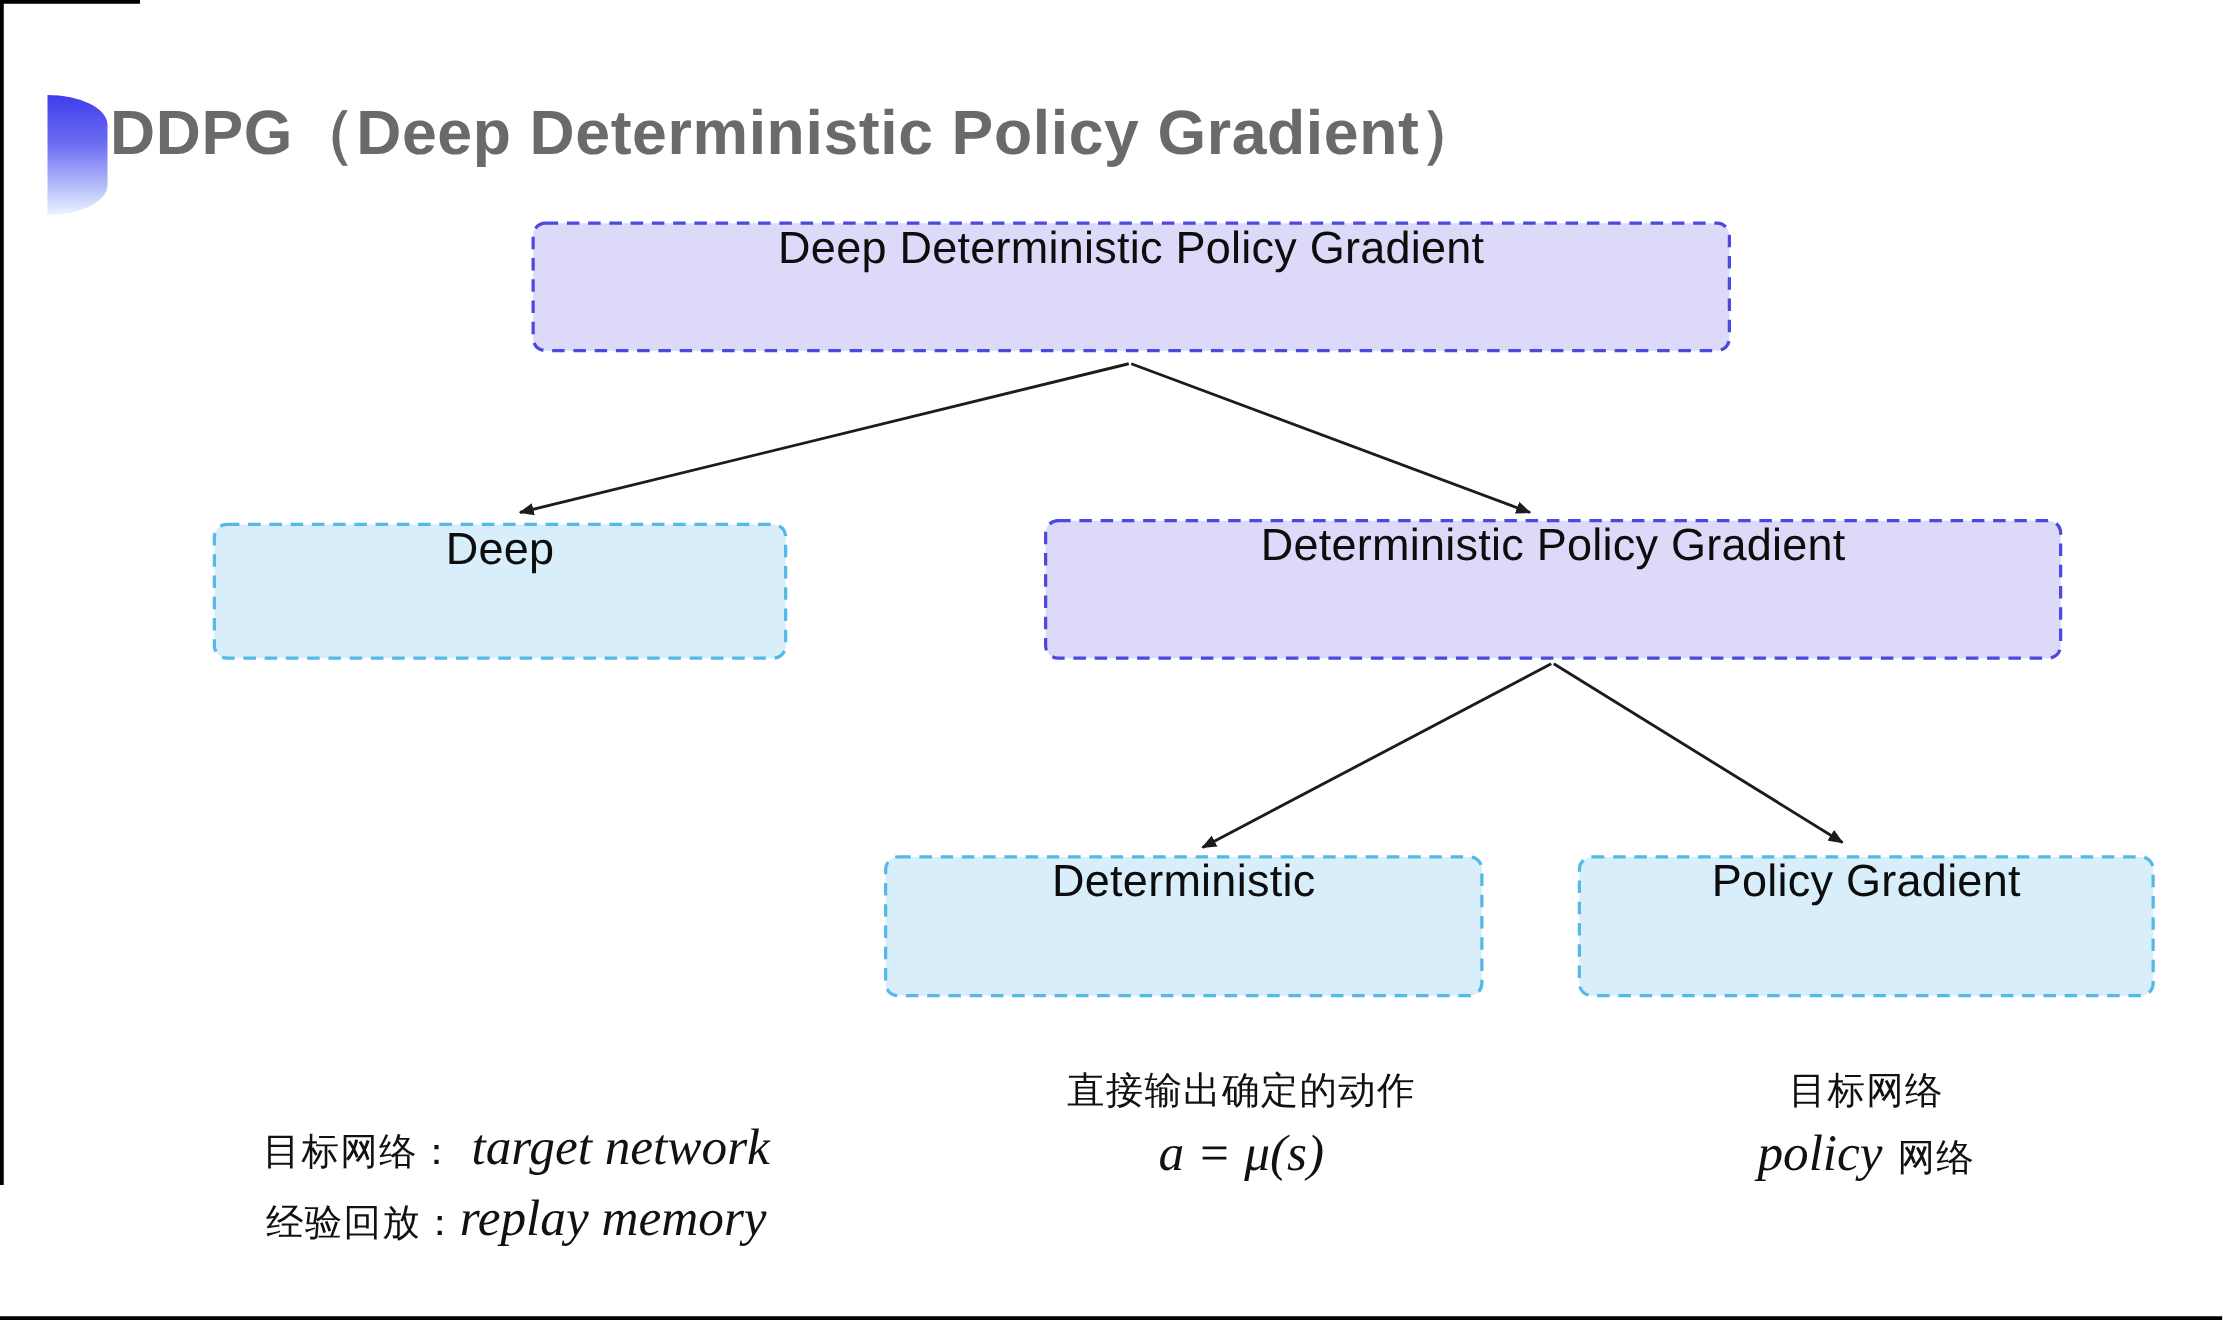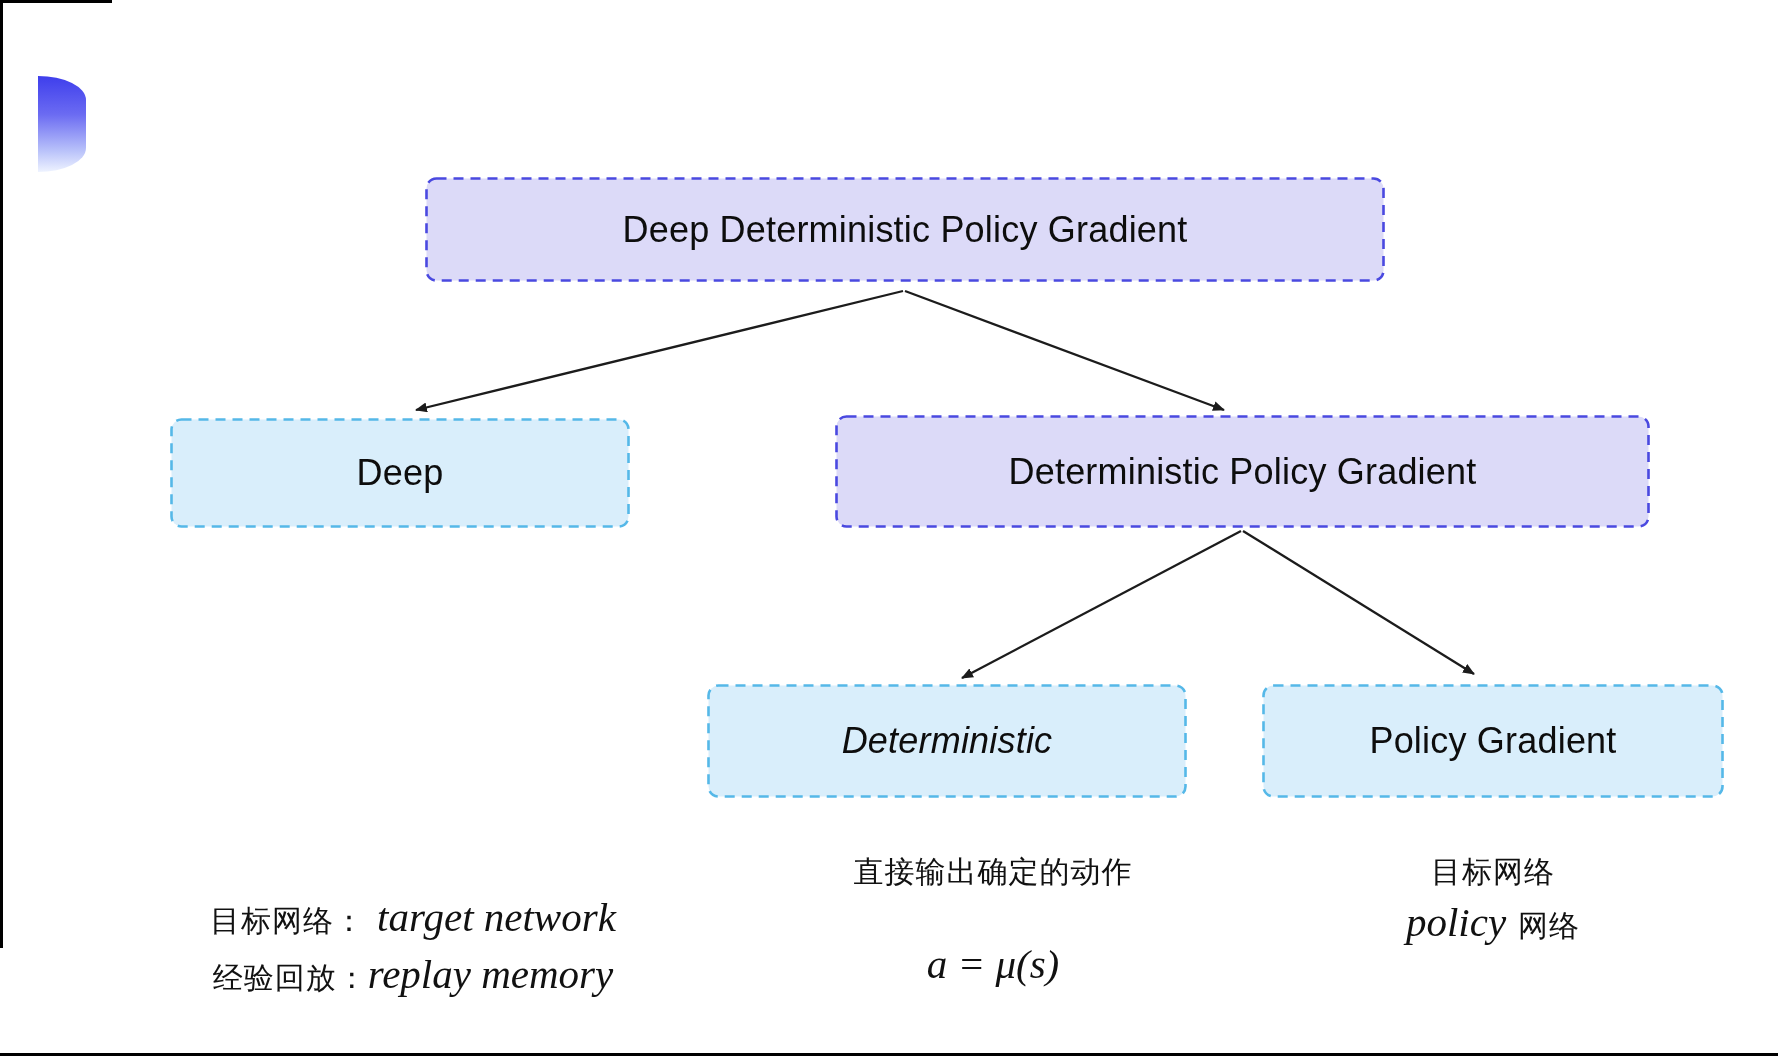--- a/index.html
+++ b/index.html
@@ -19,62 +19,63 @@
     border-radius:0 96px 96px 0 / 0 48px 48px 0;
     background:linear-gradient(180deg,#3e3eec 0%,#6b6bf2 40%,#b9c2fa 78%,#eef3ff 100%);
   }
   #page-title{
     position:absolute;left:88px;top:74px;width:1500px;height:64px;
     font-size:50px;line-height:64px;font-weight:600;color:#6a6a6a;letter-spacing:0.5px;
     white-space:nowrap;
   }
 
   
-  .node{position:absolute;display:flex;align-items:center;justify-content:center;}
+  .node{position:absolute;display:flex;justify-content:center;}
   .node svg.frame{position:absolute;left:0;top:0;width:100%;height:100%;overflow:visible;}
   .node .label{
     position:relative;z-index:2;font-size:36px;font-weight:500;color:#0d0d0d;
     white-space:nowrap;letter-spacing:0.2px;
   }
   #node-root {left:425px;top:177px;width:960px;height:105px;}
   #node-deep {left:170px;top:418px;width:460px;height:110px;}
   #node-dpg  {left:835px;top:415px;width:815px;height:113px;}
-  #node-det  {left:707px;top:684px;width:480px;height:114px;font-style:italic;}
+  #node-det  {left:707px;top:684px;width:480px;height:114px;}
   #node-pg   {left:1262px;top:684px;width:462px;height:114px;}
 
   
   #arrows{position:absolute;left:0;top:0;width:1778px;height:1056px;pointer-events:none;}
 
   
   .note{position:absolute;text-align:center;color:#111;}
   .note .cjk{font-size:30px;font-weight:500;letter-spacing:1px;}
   .note .math{font-family:"Liberation Serif","DejaVu Serif",serif;font-style:italic;font-size:41px;}
   .note-line{position:absolute;left:0;width:100%;white-space:nowrap;}
   #note-deep{left:128px;top:0;width:570px;height:1056px;pointer-events:none;}
   #note-deep .l1{top:836px;}
   #note-deep .l2{top:893px;}
   #note-deep .l3{top:950px;}
   #note-det{left:793px;top:0;width:400px;height:1056px;pointer-events:none;}
   #note-det .l1{top:852px;}
-  #note-det .l2{top:898px;margin-top:42px;}
+  #note-det .l2{top:898px;}
   #note-pg{left:1293px;top:0;width:400px;height:1056px;pointer-events:none;}
   #note-pg .l1{top:852px;}
   #note-pg .l2{top:898px;}
   .gap-left{margin-left:12px;}
 </style>
 </head>
 <body>
 
 <div id="stage">
 
   <div class="edge-line" id="edge-left"></div>
   <div class="edge-line" id="edge-topleft"></div>
   <div class="edge-line" id="edge-bottom"></div>
 
   <div id="bullet"></div>
+  <div id="page-title">DDPG（Deep Deterministic Policy Gradient）</div>
 
   <svg id="arrows" viewBox="0 0 1778 1056">
     <defs>
       <marker id="ah" viewBox="0 0 12 10" markerWidth="12" markerHeight="10" refX="11" refY="5" orient="auto" markerUnits="userSpaceOnUse">
         <path d="M0,0 L12,5 L0,10 z" fill="#1c1c1c"></path>
       </marker>
     </defs>
     <g stroke="#1c1c1c" stroke-width="2.3" fill="none">
       <line x1="903" y1="291" x2="416" y2="410" marker-end="url(#ah)"></line>
       <line x1="905" y1="291" x2="1224" y2="410" marker-end="url(#ah)"></line>

